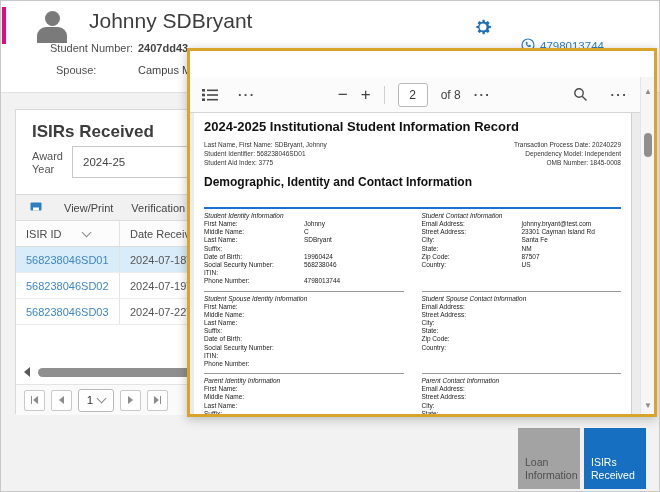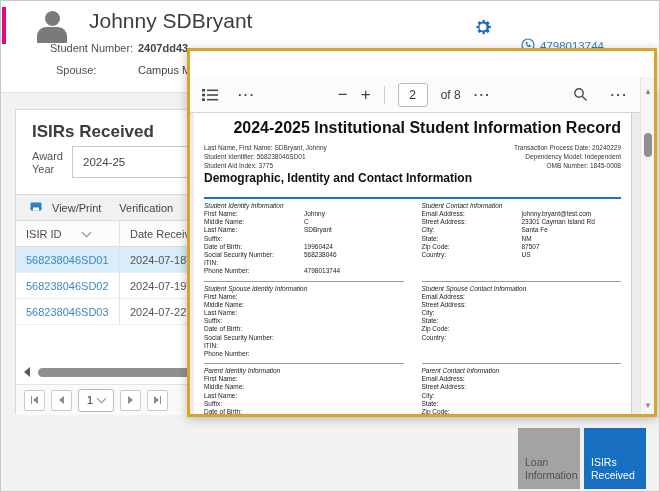--- a/index.html
+++ b/index.html
@@ -24,21 +24,21 @@
   .search-box .chev { margin-left:auto; }
   .chev { width:7px; height:7px; border-right:1.5px solid #8a8a8a; border-bottom:1.5px solid #8a8a8a; transform:rotate(45deg); display:inline-block; margin-top:-3px; }
   .phone-row { position:absolute; left:520px; top:37px; display:flex; align-items:center; gap:5px; font-size:11.5px; color:#2e7fc0; }
 
   
   .isirs-card { position:absolute; left:14px; top:108px; width:384px; height:305px; background:#fff; border:1px solid #d9d9d9; }
   .card-title { position:absolute; left:16px; top:12px; font-size:17px; font-weight:600; color:#3c3c3c; }
   .award-label { position:absolute; left:16px; top:40px; width:40px; font-size:11px; color:#555; line-height:13px; }
   .award-select { position:absolute; left:56px; top:36px; width:316px; height:32px; background:#fff; border:1px solid #c9c9c9; display:flex; align-items:center; padding:0 10px; font-size:11.5px; color:#444; }
   .card-toolbar { position:absolute; left:0; top:84px; width:100%; height:27px; background:#f1f1f1; border-top:1px solid #dcdcdc; border-bottom:1px solid #dcdcdc; display:flex; align-items:center; gap:18px; padding:0 14px; font-size:11px; color:#444; }
-  .tb-item { display:flex; align-items:center; gap:10px; cursor:pointer; }
+  .tb-item { display:flex; align-items:center; gap:22px; cursor:pointer; }
   .isir-table { position:absolute; left:0; top:111px; width:100%; }
   .t-row { display:flex; height:26px; align-items:center; border-bottom:1px solid #ededed; font-size:11px; }
   .t-head { background:#fcfcfc; color:#4a4a4a; border-bottom:1px solid #dcdcdc; }
   .t-c1 { width:104px; padding-left:10px; border-right:1px solid #e3e3e3; height:100%; display:flex; align-items:center; gap:22px; }
   .t-c2 { flex:1; padding-left:10px; height:100%; display:flex; align-items:center; }
   .t-row .link { color:#3d87c3; cursor:pointer; }
   .t-row .date { color:#555; }
   .t-row.selected { background:#d9ecf9; }
   .hscroll { position:absolute; left:0; top:256px; width:100%; height:12px; display:flex; align-items:center; }
   .hs-arrow { width:0; height:0; border-right:6px solid #5a5a5a; border-top:5px solid transparent; border-bottom:5px solid transparent; margin-left:8px; }
@@ -76,25 +76,25 @@
   .page-input { width:30px; height:24px; border:1px solid #b9b9b9; border-radius:3px; text-align:center; font-size:12px; color:#333; font-family:"Liberation Sans",sans-serif; }
   .of-label { font-size:12px; color:#3f3f3f; }
 
   .vscroll { position:absolute; right:0; top:26px; width:14px; height:337px; background:#f6f6f6; border-left:1px solid #e4e4e4; }
   .vs-up { position:absolute; top:10px; left:0; width:14px; text-align:center; font-size:8px; color:#8a8a8a; cursor:pointer; }
   .vs-thumb { position:absolute; top:56px; left:3px; width:8px; height:24px; border-radius:4px; background:#8f8f8f; cursor:pointer; }
   .vs-down { position:absolute; bottom:4px; left:0; width:14px; text-align:center; font-size:8px; color:#8a8a8a; cursor:pointer; }
 
   .pdf-area { position:absolute; left:0; top:62px; width:450px; height:301px; background:#ececec; overflow:hidden; }
   .pdf-page { position:absolute; left:4px; top:0; width:438px; height:301px; background:#fff; border-right:1px solid #cfcfcf; padding:6px 10px 0 10px; overflow:hidden; }
-  .doc-title { text-align:right; font-size:16px; font-weight:bold; color:#111; }
+  .doc-title { text-align:left; font-size:13px; font-weight:bold; color:#111; }
   .doc-meta { display:flex; justify-content:space-between; margin-top:6px; }
   .doc-meta div { font-size:6.5px; line-height:9px; color:#333; }
   .doc-meta .right { text-align:right; }
-  .doc-section-title { margin-top:1px; font-size:12px; font-weight:bold; color:#111; border-bottom:2.5px solid #1a6fd4; padding-bottom:12px; }
+  .doc-section-title { margin-top:8px; font-size:12px; font-weight:bold; color:#111; border-bottom:2.5px solid #1a6fd4; padding-bottom:18px; }
   .doc-grid { display:grid; grid-template-columns:1fr 1fr; column-gap:18px; }
   .doc-cell { border-top:1px solid #9a9a9a; padding:2px 0 5px 0; margin-top:0; }
   .doc-cell.first { border-top:none; }
   .doc-subhead { font-size:6.5px; font-style:italic; color:#222; line-height:9px; }
   .doc-row { font-size:6.5px; line-height:8.2px; color:#222; display:flex; }
   .doc-label { width:100px; flex:0 0 100px; }
   .doc-value { flex:1; }
 </style>
 </head>
 <body>

